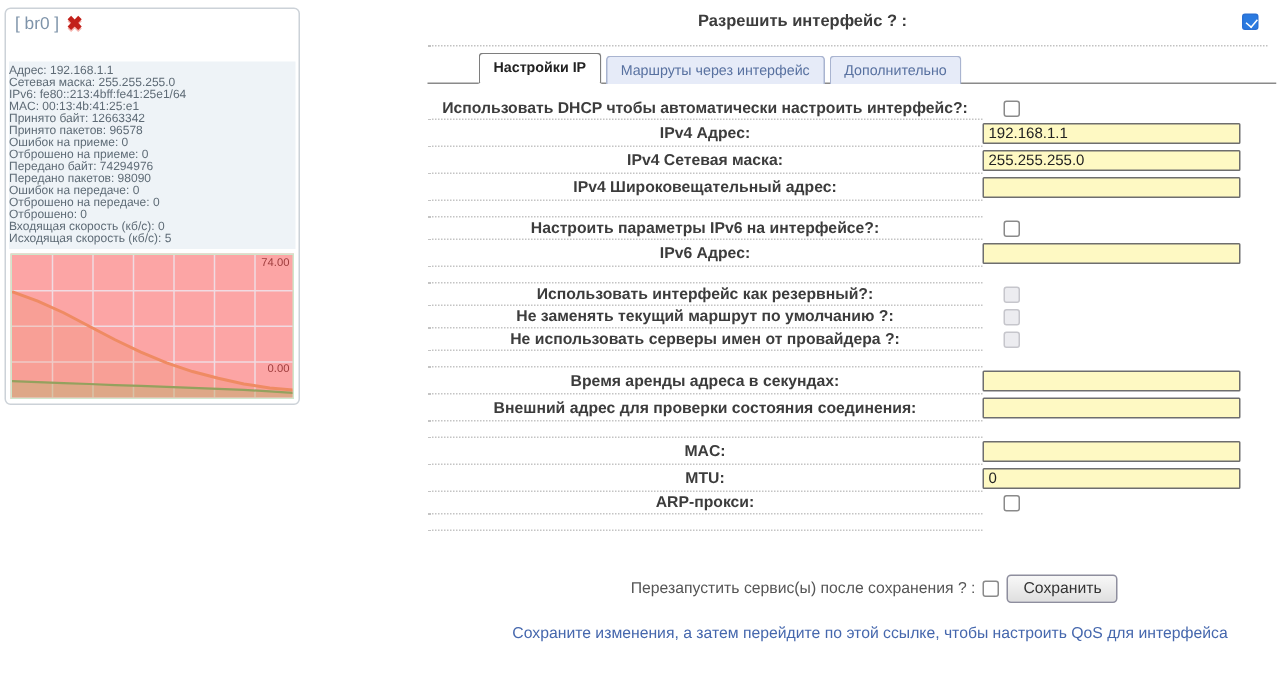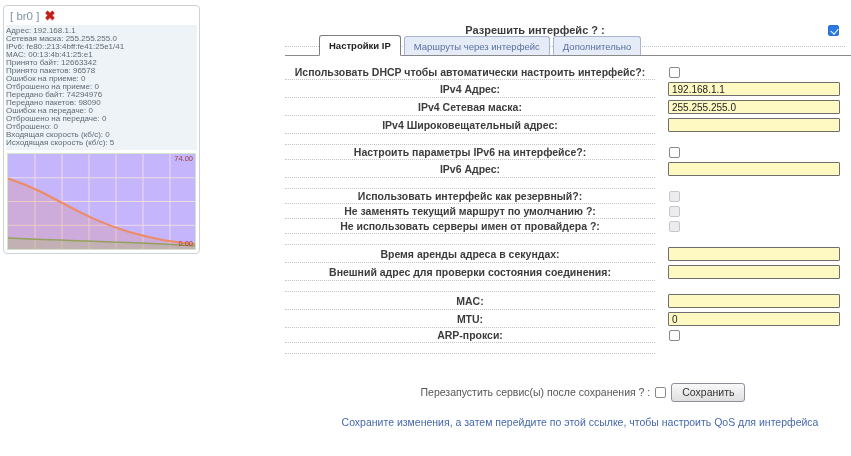--- a/index.html
+++ b/index.html
@@ -2,60 +2,60 @@
 <html><head>
 <meta charset="utf-8">
 <style>
   * { margin:0; padding:0; box-sizing:border-box; }
   html,body { width:851px; height:456px; background:#fff; font-family:"Liberation Sans", sans-serif; overflow:hidden; }
   #page { position:relative; width:851px; height:456px; background:#fff; }
 
   
   .panel { position:absolute; left:3px; top:5px; width:197px; background:#fff;
            border:1px solid #ccd2d8; border-radius:4px; padding:2px; }
-  .panel-head { padding:2px 4px 3px; font-size:11.5px; color:#7f94aa; display:flex; align-items:center; gap:5px; }
+  .panel-head { padding:2px 4px 19px; font-size:11.5px; color:#7f94aa; display:flex; align-items:center; gap:5px; }
   .close-x { color:#c2201a; font-size:13px; font-weight:bold; cursor:pointer; line-height:12px; text-shadow:0 1px 0 #f5b5b0; }
   .stats { background:#eef3f7; text-align:left; font-size:8px; line-height:8px; color:#5e6b76; padding:2px 0 3px; }
   .chart-wrap { position:relative; margin:3px 1px 1px; height:97px; border:1px solid #cfe6cb;
-                background:#c4b5fd; overflow:hidden; }
+                background:#fca5a5; overflow:hidden; }
   .chart-wrap svg { position:absolute; left:0; top:0; }
   .ch-label { position:absolute; right:2px; font-size:7.5px; color:#9e3d3d; line-height:8px; }
-  .ch-label.max { top:1px; } .ch-label.min { bottom:1px; }
+  .ch-label.max { top:1px; } .ch-label.min { bottom:15px; }
 
   
   .enable-row { position:absolute; left:285px; top:4px; width:560px; height:27px;
-                border-bottom:1px dotted #c2c2c2;margin-top:16px; }
+                border-bottom:1px dotted #c2c2c2; }
   .enable-row .lbl { position:absolute; left:0; right:60px; top:4px; text-align:center;
                      font-size:11px; font-weight:bold; color:#3c3c3c; }
   
   .cb { display:inline-block; width:11px; height:11px; border:1px solid #8a8a8a; background:#fff;
         border-radius:2px; position:relative; vertical-align:middle; }
   .cb.checked { background:#2a7ae0; border-color:#2a70d4; }
   .cb.checked::after { content:""; position:absolute; left:2.5px; top:1px; width:4px; height:6px;
         border:solid #fff; border-width:0 1.6px 1.6px 0; transform:rotate(40deg); }
   .cb.disabled { background:#ececf0; border-color:#c6c6cc; }
 
   
   .tabbar { position:absolute; left:285px; top:37px; right:0; height:19px;
             border-bottom:1px solid #8a8a8a; }
-  .tabs { position:absolute; left:10px; bottom:-1px; display:flex; align-items:center; gap:3px;padding-left:24px; }
+  .tabs { position:absolute; left:10px; bottom:-1px; display:flex; align-items:flex-end; gap:3px;padding-left:24px; }
   .tab { font-size:9.5px; padding:4px 9px 3px; border:1px solid #a9b4d0; border-bottom:none;
          background:#e6ebf8; color:#5871a0; border-radius:3px 3px 0 0; cursor:pointer; }
   .tab.active { background:#fff; border:1px solid #7e7e7e; border-bottom:1px solid #fff;
                 font-weight:bold; color:#222; margin-bottom:0; padding-bottom:4px; }
 
   
   .form { position:absolute; left:285px; top:65px; width:560px; }
   .frow { display:flex; align-items:stretch; }
   .frow .lbl { width:370px; display:flex; align-items:center; justify-content:center;
                text-align:center; font-size:10.5px; font-weight:bold; color:#3c3c3c;
                border-bottom:1px dotted #c4c4c4; }
   .frow .ctrl { flex:1; display:flex; align-items:center; }
   .frow.r-cb  { height:15px; }
-  .frow.r-txt { height:18px;gap:13px; }
+  .frow.r-txt { height:18px; }
   .frow.gap   { height:11px; }
   .frow.gap .lbl { border-bottom:1px dotted #c4c4c4; }
   .ctrl .cb { margin-left:14px; }
   .ctrl input[type=text] { width:172px; height:14px; font-size:10px; font-family:"Liberation Sans",sans-serif;
                border:1px solid #6e6e6e; border-radius:1px; padding:0 3px; color:#222; background:#fef9c3; }
 
   
   .save-row { position:absolute; left:285px; top:382px; width:560px; height:20px;
               display:flex; align-items:center; justify-content:center; gap:5px; transform:translateX(18px); }
   .save-row .txt { font-size:10.5px; color:#555; }
@@ -72,21 +72,21 @@
 <div id="page">
 
   <div class="panel">
     <div class="panel-head">
       <span>[ br0 ]</span>
       <span class="close-x">✖</span>
     </div>
     <div class="stats">
       <div>Адрес: 192.168.1.1</div>
       <div>Сетевая маска: 255.255.255.0</div>
-      <div>IPv6: fe80::213:4bff:fe41:25e1/41</div>
+      <div>IPv6: fe80::213:4bff:fe41:25e1/64</div>
       <div>MAC: 00:13:4b:41:25:e1</div>
       <div>Принято байт: 12663342</div>
       <div>Принято пакетов: 96578</div>
       <div>Ошибок на приеме: 0</div>
       <div>Отброшено на приеме: 0</div>
       <div>Передано байт: 74294976</div>
       <div>Передано пакетов: 98090</div>
       <div>Ошибок на передаче: 0</div>
       <div>Отброшено на передаче: 0</div>
       <div>Отброшено: 0</div>

